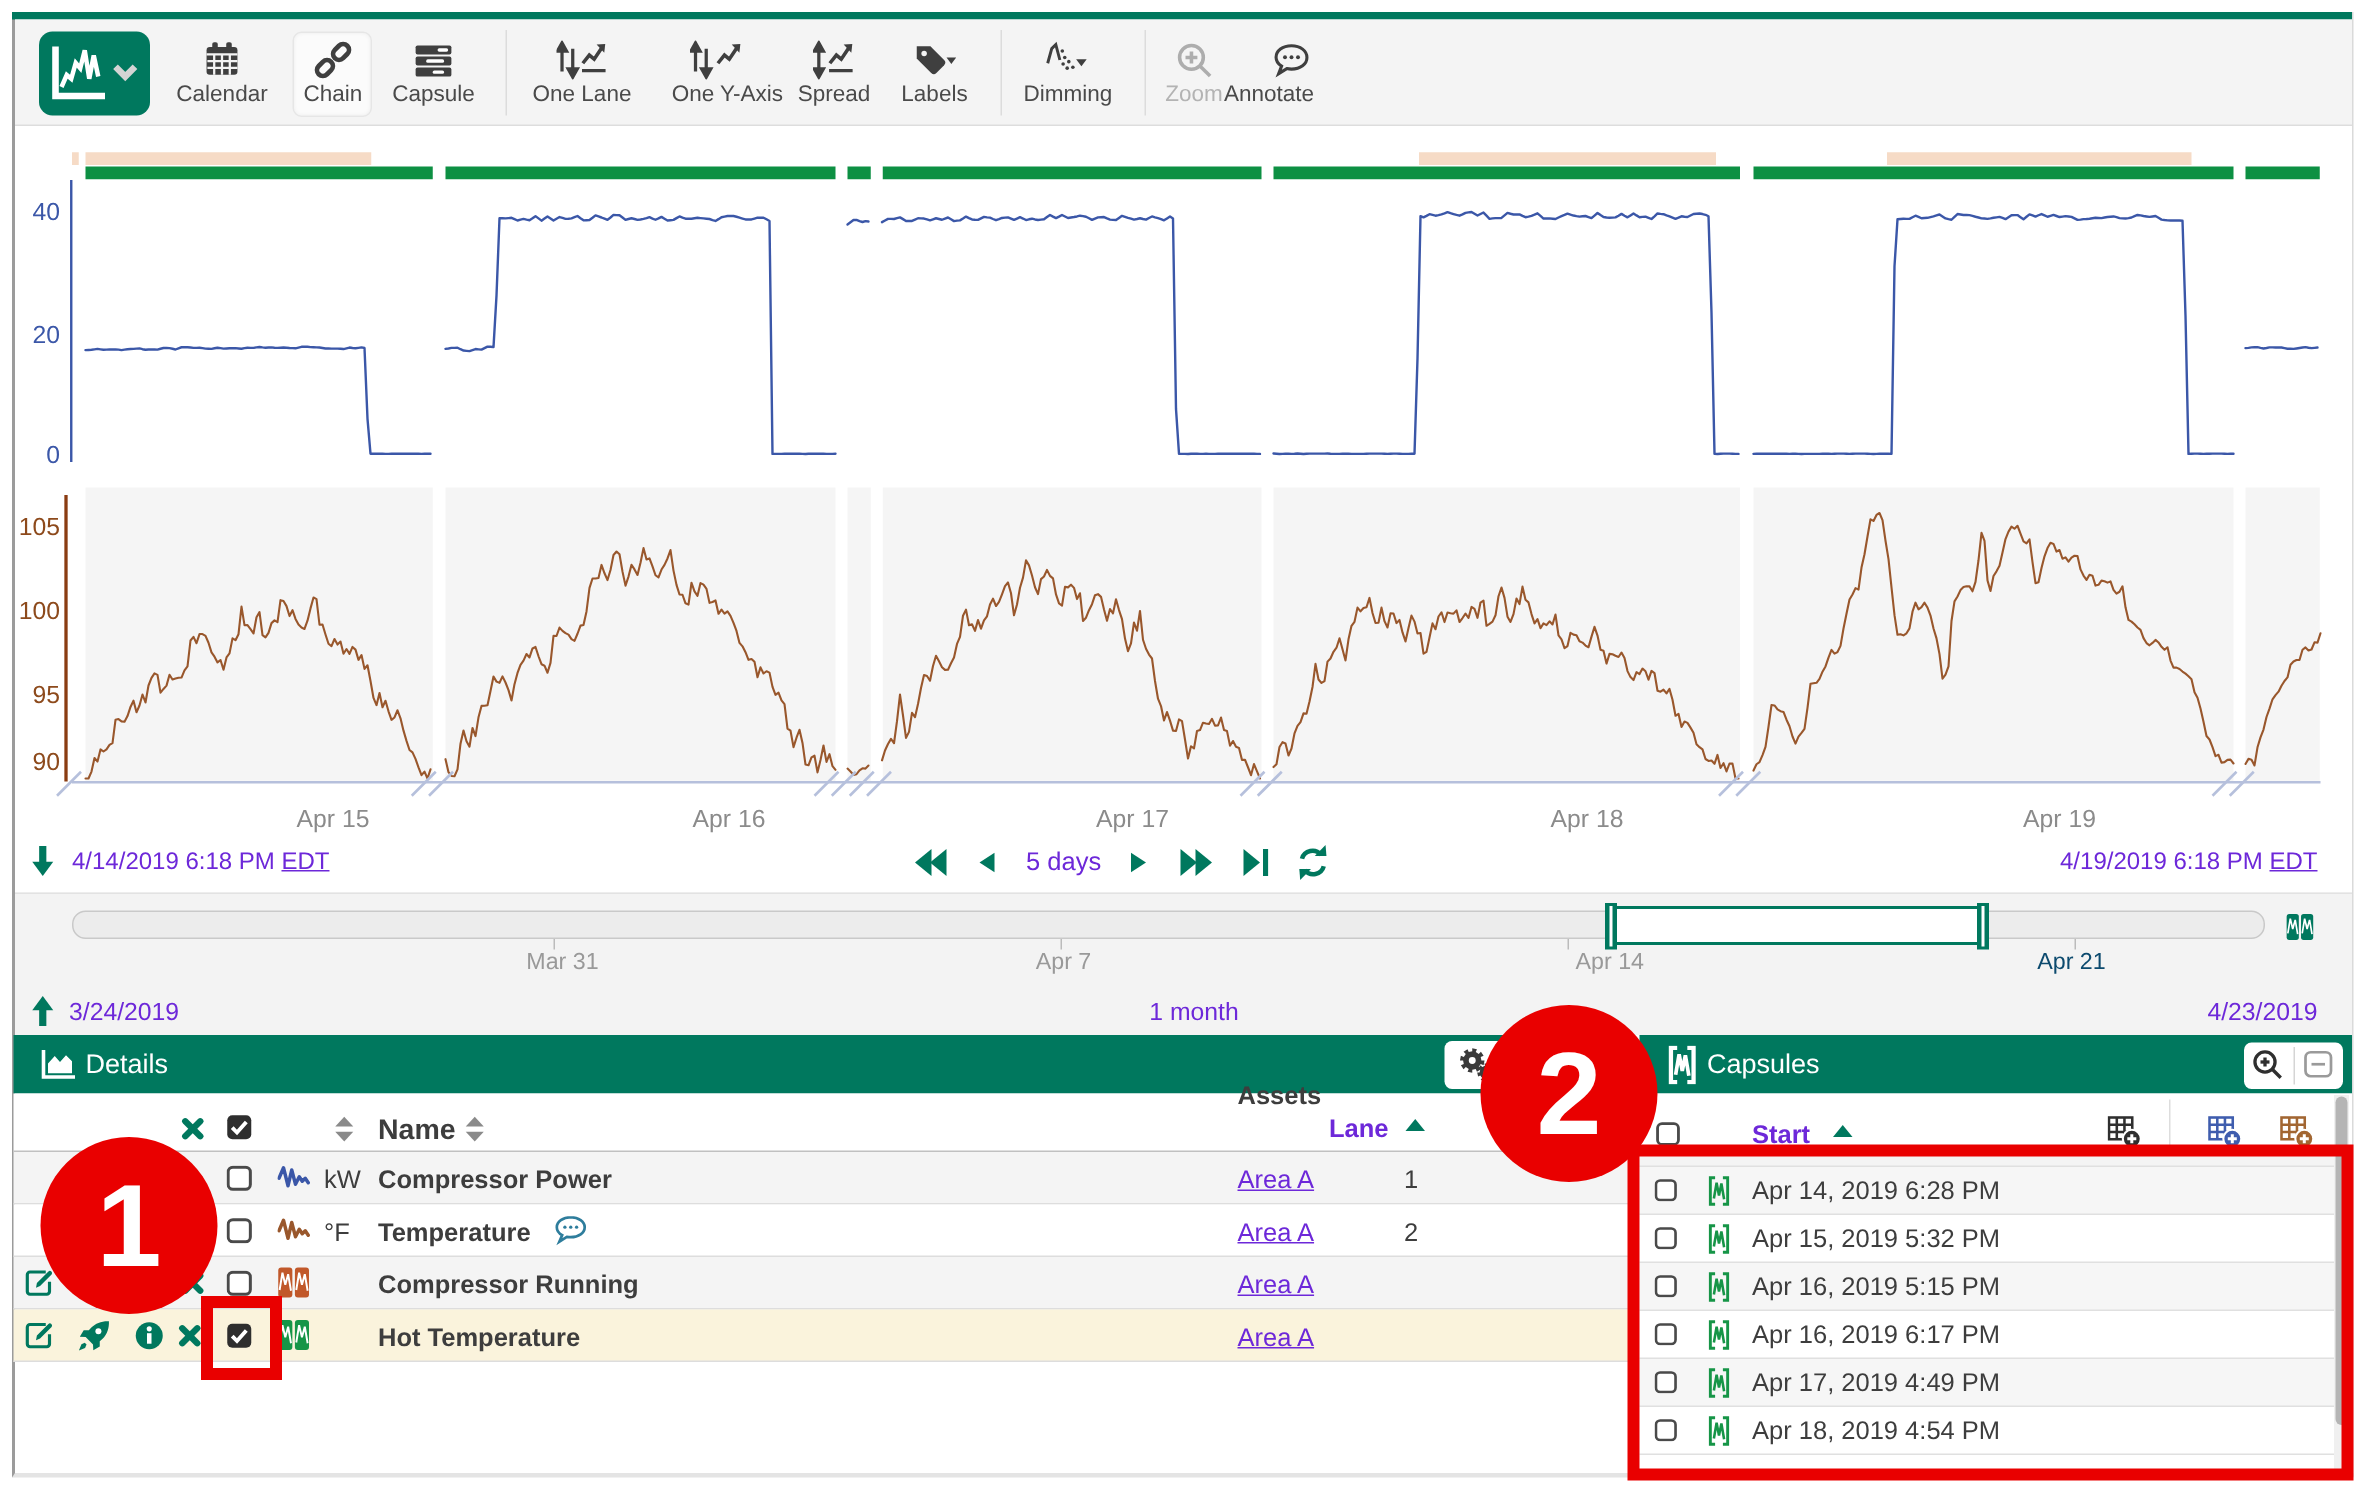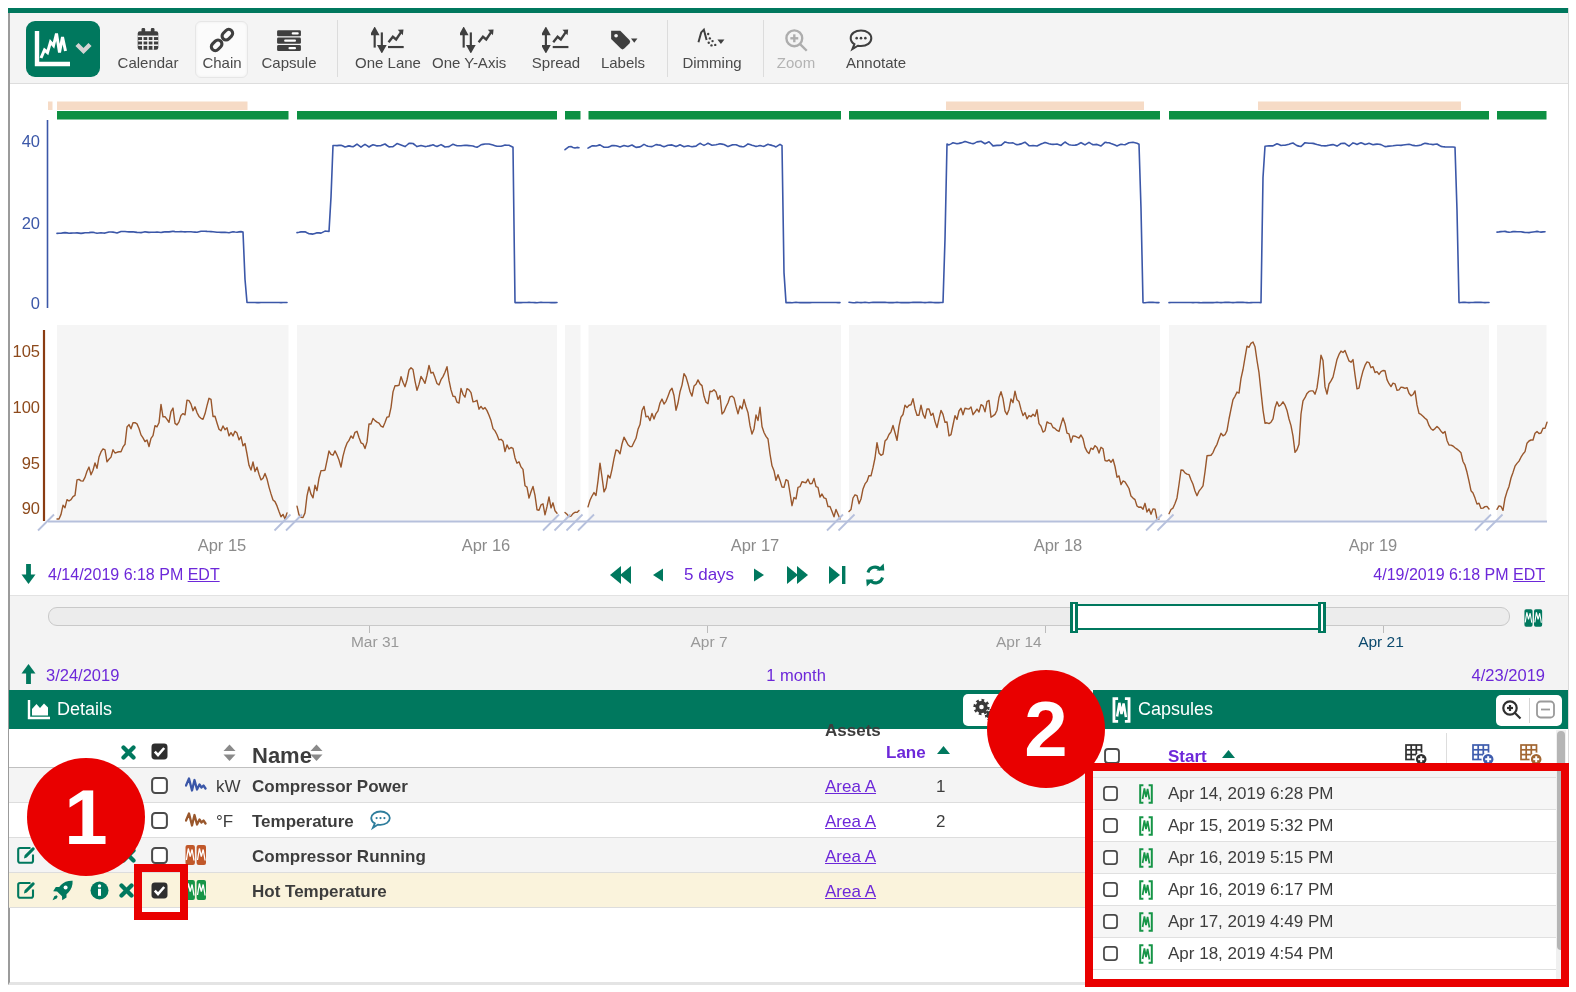--- a/index.html
+++ b/index.html
@@ -69,21 +69,21 @@
         <line x1="3.2" y1="4.5" x2="3.2" y2="19"></line>
         <path d="M0.4 6.5 L3.2 1.5 L6 6.5 Z"></path>
         <line x1="9.8" y1="5" x2="9.8" y2="19.5"></line>
         <path d="M7 17.5 L9.8 22.5 L12.6 17.5 Z"></path>
       </g>
       <g transform="translate(16 0)">
         <polyline points="1,14 5,9 8,11.5 13,4" stroke="#3f3f3f" stroke-width="2.2" fill="none"></polyline>
         <path d="M9.5 2.5 L14.8 2.2 L14.2 7.5 Z" fill="#3f3f3f"></path>
       </g>
     </svg></div>
-<div style="position:absolute;left:432px;top:54px;width:90px;text-align:left;font-size:15px;color:#4a4a4a">One Y-Axis</div>
+<div style="position:absolute;left:432px;top:54px;width:90px;text-align:right;font-size:15px;color:#4a4a4a">One Y-Axis</div>
 <div style="position:absolute;left:511px;top:27px;width:90px;text-align:center"><svg width="29" height="26" viewBox="0 0 26 24">
       <g stroke="#3f3f3f" stroke-width="2" fill="#3f3f3f">
         <line x1="3.2" y1="4.5" x2="3.2" y2="19.5"></line>
         <path d="M0.4 6.5 L3.2 1.5 L6 6.5 Z"></path>
         <path d="M0.4 17.5 L3.2 22.5 L6 17.5 Z"></path>
       </g>
       <g transform="translate(9 0)">
         <polyline points="1,14 5,9 8,11.5 13,4" stroke="#3f3f3f" stroke-width="2.2" fill="none"></polyline>
         <path d="M9.5 2.5 L14.8 2.2 L14.2 7.5 Z" fill="#3f3f3f"></path>
         <line x1="0.5" y1="18.5" x2="15" y2="18.5" stroke="#3f3f3f" stroke-width="2"></line>
@@ -125,21 +125,21 @@
 <div style="position:absolute;left:816px;top:27px;width:90px;text-align:center"><svg width="28" height="26" viewBox="0 0 24 24">
       <g stroke="#3f3f3f" stroke-width="1.9" fill="none">
         <path d="M12 3.2 c-5.5 0 -9.5 3.1 -9.5 7.1 c0 2.3 1.3 4.2 3.4 5.5 l-1.8 4.6 l5 -3.1 c0.9 0.2 1.9 0.3 2.9 0.3 c5.5 0 9.5 -3.1 9.5 -7.2 c0 -4 -4 -7.2 -9.5 -7.2 Z"></path>
       </g>
       <g fill="#3f3f3f">
         <circle cx="8" cy="10.3" r="1.2"></circle>
         <circle cx="12" cy="10.3" r="1.2"></circle>
         <circle cx="16" cy="10.3" r="1.2"></circle>
       </g>
     </svg></div>
-<div style="position:absolute;left:816px;top:54px;width:90px;text-align:right;font-size:15px;color:#4a4a4a">Annotate</div>
+<div style="position:absolute;left:816px;top:54px;width:90px;text-align:left;font-size:15px;color:#4a4a4a">Annotate</div>
 <div style="position:absolute;left:337px;top:20px;width:1px;height:57px;background:#dcdcdc"></div>
 <div style="position:absolute;left:667px;top:20px;width:1px;height:57px;background:#dcdcdc"></div>
 <div style="position:absolute;left:763px;top:20px;width:1px;height:57px;background:#dcdcdc"></div>
 <svg width="1559" height="479" viewBox="9 84 1559 479" style="position:absolute;left:9px;top:84px">
 <rect x="57" y="325" width="231.5" height="195.5" fill="#f5f5f5"></rect>
 <rect x="297" y="325" width="260.0" height="195.5" fill="#f5f5f5"></rect>
 <rect x="565" y="325" width="15.5" height="195.5" fill="#f5f5f5"></rect>
 <rect x="588.5" y="325" width="252.5" height="195.5" fill="#f5f5f5"></rect>
 <rect x="849" y="325" width="311.0" height="195.5" fill="#f5f5f5"></rect>
 <rect x="1169" y="325" width="320.0" height="195.5" fill="#f5f5f5"></rect>
@@ -233,21 +233,21 @@
 <div class="abs" style="left:1318px;top:602px;width:8px;height:31px;background:#00785e"></div>
 <div class="abs" style="left:1321px;top:604px;width:2.4px;height:27px;background:#fff"></div>
 <div style="position:absolute;left:1524px;top:607px"><svg width="19" height="22" viewBox="0 0 22 22">
       <rect x="0.5" y="1" width="9.4" height="20" rx="2" fill="#00785e"></rect>
       <rect x="11.6" y="1" width="9.4" height="20" rx="2" fill="#00785e"></rect>
       <polyline points="1.4,16 3.3,4.5 5.2,12.5 7.1,5.5 9.0,16.5" stroke="#fff" stroke-width="1.3" fill="none"></polyline>
       <polyline points="12.5,16 14.4,4.5 16.3,12.5 18.2,5.5 20.1,16.5" stroke="#fff" stroke-width="1.3" fill="none"></polyline>
     </svg></div>
 <div class="abs" style="left:325px;top:633px;width:100px;text-align:center;font-size:15.5px;color:#999">Mar 31</div>
 <div class="abs" style="left:659px;top:633px;width:100px;text-align:center;font-size:15.5px;color:#999">Apr 7</div>
-<div class="abs" style="left:996px;top:633px;width:100px;text-align:left;font-size:15.5px;color:#999">Apr 14</div>
+<div class="abs" style="left:996px;top:633px;width:100px;text-align:right;font-size:15.5px;color:#999">Apr 14</div>
 <div class="abs" style="left:1331px;top:633px;width:100px;text-align:center;font-size:15.5px;color:#0c4a6e">Apr 21</div>
 <svg width="15" height="22" viewBox="0 0 15 22" style="position:absolute;left:21px;top:663px">
     <rect x="5.1" y="9" width="4.8" height="12" fill="#00785e"></rect>
     <path d="M0.5 10.5 L14.5 10.5 L7.5 1 Z" fill="#00785e"></path>
   </svg>
 <div class="abs grn" style="left:46px;top:666px;font-size:16.5px">3/24/2019</div>
 <div class="abs grn" style="left:746px;top:666px;width:100px;text-align:center;font-size:16.5px">1 month</div>
 <div class="abs grn" style="right:31px;top:666px;font-size:16.5px">4/23/2019</div>
 <div class="abs" style="left:9px;top:690px;width:1081px;height:39px;background:#00785e"></div>
 <div class="abs" style="left:27px;top:699px"><svg width="24" height="21" viewBox="0 0 24 21">
@@ -276,21 +276,21 @@
     </g>
   </svg>
 <svg width="17" height="17" viewBox="0 0 17 17" style="position:absolute;left:151px;top:743px">
     <rect x="0.5" y="0.5" width="16" height="16" rx="3.4" fill="#2e2e2e"></rect>
     <polyline points="3.8,8.7 7,12 13.2,5" stroke="#fff" stroke-width="2.6" fill="none"></polyline>
   </svg>
 <svg width="15" height="20" viewBox="0 0 15 20" style="position:absolute;left:222px;top:743px">
     <path d="M1.5 8 L7.5 1.5 L13.5 8 Z" fill="#8a8a8a"></path>
     <path d="M1.5 11.5 L7.5 18 L13.5 11.5 Z" fill="#8a8a8a"></path>
   </svg>
-<div class="abs" style="left:252px;top:743px;font-size:22px;font-weight:bold;color:#3d3d3d">Name</div>
+<div class="abs" style="left:252px;top:743px;font-size:19px;font-weight:bold;color:#3d3d3d">Name</div>
 <svg width="15" height="20" viewBox="0 0 15 20" style="position:absolute;left:309px;top:743px">
     <path d="M1.5 8 L7.5 1.5 L13.5 8 Z" fill="#8a8a8a"></path>
     <path d="M1.5 11.5 L7.5 18 L13.5 11.5 Z" fill="#8a8a8a"></path>
   </svg>
 <div class="abs" style="left:825px;top:721px;font-size:17px;font-weight:bold;color:#3d3d3d">Assets</div>
 <div class="abs grn" style="left:886px;top:743px;font-size:17px;font-weight:bold">Lane</div>
 <svg width="15" height="10" viewBox="0 0 15 10" style="position:absolute;left:936px;top:745px">
     <path d="M1 9 L7.5 1 L14 9 Z" fill="#00785e"></path>
   </svg>
 <div class="abs" style="left:9px;top:768px;width:1081px;height:35px;background:#f4f4f4;border-bottom:1px solid #ddd"></div>

